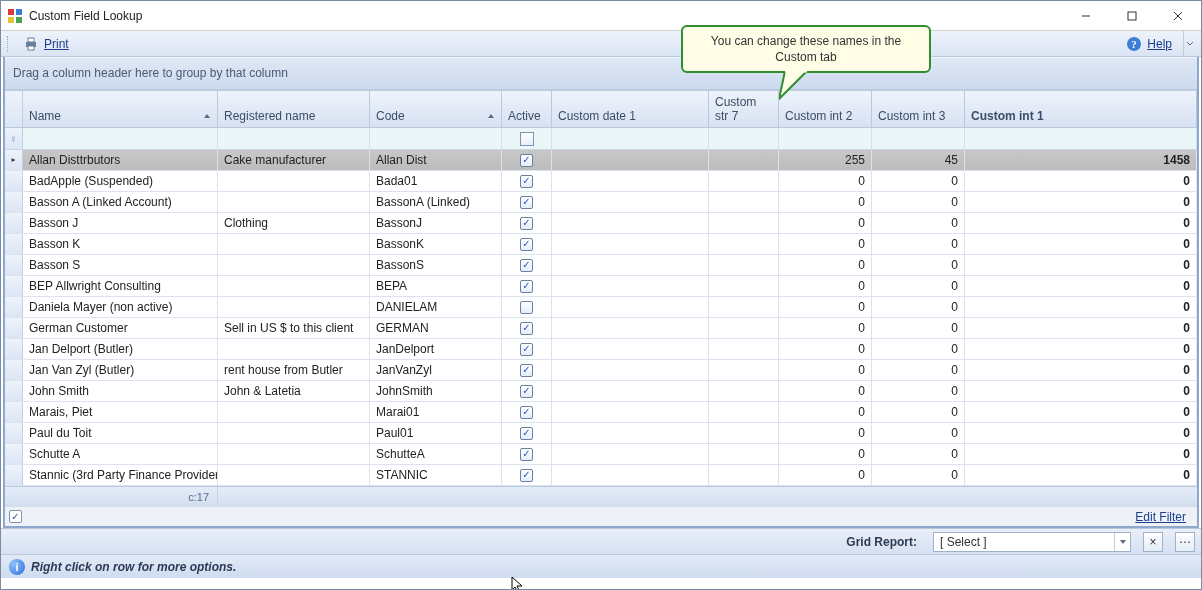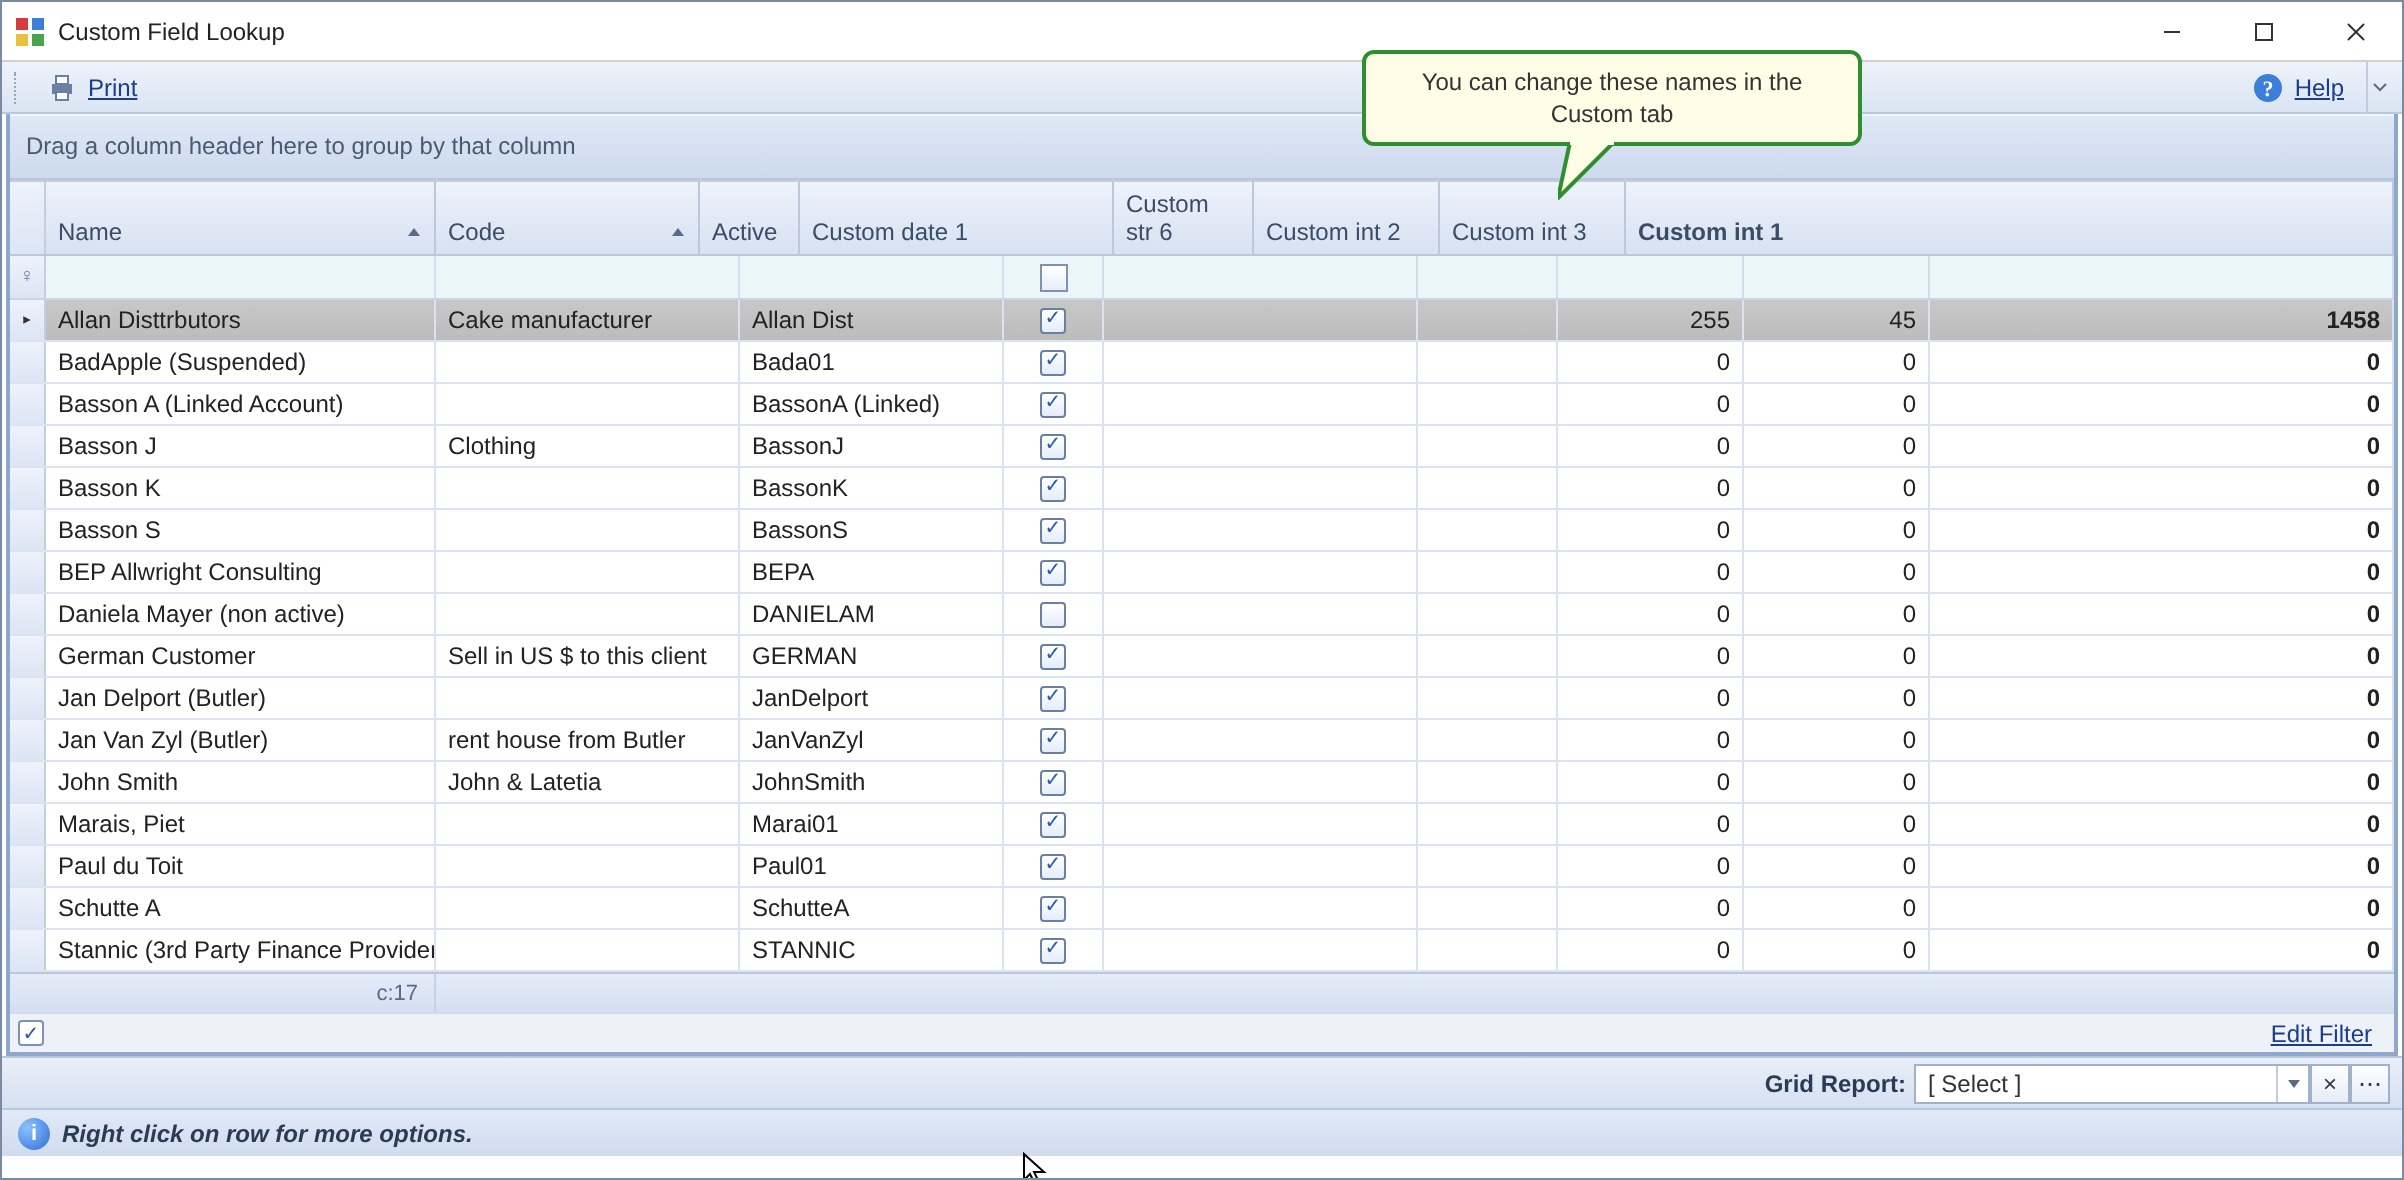--- a/index.html
+++ b/index.html
@@ -79,21 +79,21 @@
   .grid-footer1 .countcell { width:213px; border-right:1px solid #c6d1e4; display:flex; align-items:center; justify-content:flex-end; padding-right:8px; }
   .grid-footer1 .rest { flex:1; }
 
   .filter-strip { height:20px; background:#eef1f7; border-top:1px solid #d3dbe9; display:flex; align-items:center; padding:0 4px; }
   .filter-strip .fchk { width:13px; height:13px; border:1px solid #7f92af; background:#fff; display:inline-flex; align-items:center; justify-content:center; border-radius:2px; }
   .filter-strip .fchk::after { content:"✓"; font-size:10px; color:#2a59b5; }
   .filter-strip .spacer { flex:1; }
   .filter-strip .editlink { color:#1a3e8c; text-decoration:underline; padding:1px 6px; border:1px solid transparent; border-radius:2px; }
 
   
-  .report-bar { height:26px; background:linear-gradient(#e9eff9,#d5e0f1); border-top:1px solid #b9c8db; display:flex; align-items:center; justify-content:flex-end; padding:0 6px; gap:0; }
+  .report-bar { height:26px; background:linear-gradient(#e9eff9,#d5e0f1); border-top:1px solid #b9c8db; display:flex; align-items:center; justify-content:flex-end; padding:0 6px; gap:12px; }
   .report-bar .lbl { font-weight:bold; color:#2b3b55; margin-right:4px; }
   .combo { display:flex; align-items:center; height:20px; border:1px solid #9fb1cb; background:#fff; }
   .combo .val { width:180px; padding:0 6px; font-size:12px; color:#333; }
   .combo .btn { width:16px; height:18px; border-left:1px solid #c3cfde; display:flex; align-items:center; justify-content:center; }
   .sqbtn { width:20px; height:20px; border:1px solid #9fb1cb; background:linear-gradient(#fdfefe,#e6ecf6); display:flex; align-items:center; justify-content:center; font-size:12px; color:#334; }
 
   
   .status-bar { height:24px; background:linear-gradient(#e2eaf7,#cfdbef); border-top:1px solid #b9c8db; display:flex; align-items:center; padding:0 8px; gap:6px; font-style:italic; color:#2b3b55; font-weight:bold; }
   .status-bar .info-ico { width:16px; height:16px; border-radius:50%; background:radial-gradient(circle at 30% 30%, #8fc1ff, #2b6fd6); display:inline-flex; align-items:center; justify-content:center; color:#fff; font-style:normal; font-weight:bold; font-size:11px; }
 
@@ -181,34 +181,37 @@
   <div class="grid">
 
     <div class="grid-header">
       <div class="hcell c-rowhead"></div>
       <div class="hcell c-name">
             <span>Name</span>
             <span class="sort"><svg viewBox="0 0 8 8">
                 <path d="M1 6 L4 2 L7 6 Z" fill="#5a6b85"></path>
               </svg></span>
           </div>
+      <div class="hcell c-reg">
+            <span>Registered name</span>
+          </div>
       <div class="hcell c-code">
             <span>Code</span>
             <span class="sort"><svg viewBox="0 0 8 8">
                 <path d="M1 6 L4 2 L7 6 Z" fill="#5a6b85"></path>
               </svg></span>
           </div>
       <div class="hcell c-active">
             <span>Active</span>
           </div>
       <div class="hcell c-cd1">
             <span>Custom date 1</span>
           </div>
       <div class="hcell c-cs1">
-            <span>Custom str 6</span>
+            <span>Custom str 7</span>
           </div>
       <div class="hcell c-ci2">
             <span>Custom int 2</span>
           </div>
       <div class="hcell c-ci3">
             <span>Custom int 3</span>
           </div>
       <div class="hcell c-ci1">
             <span>Custom int 1</span>
           </div>

